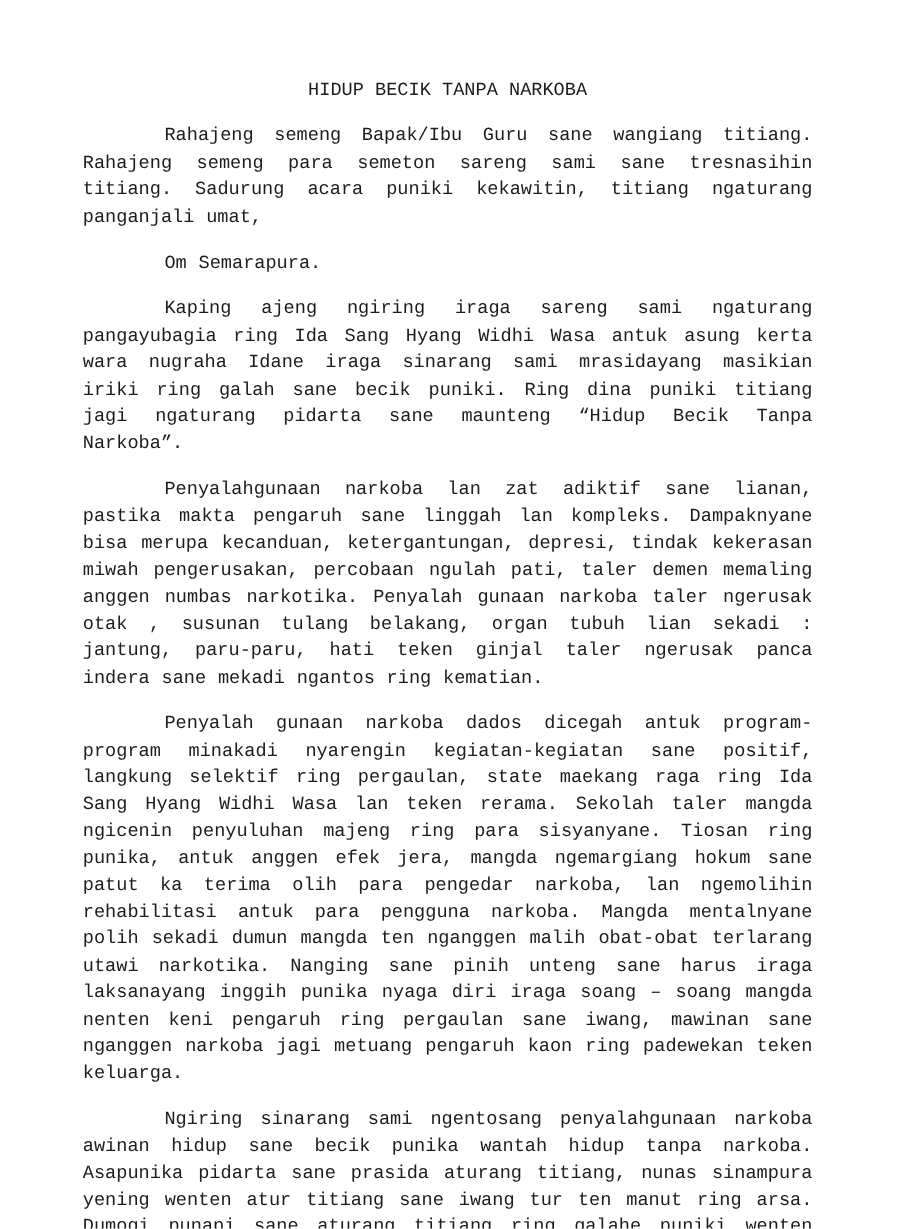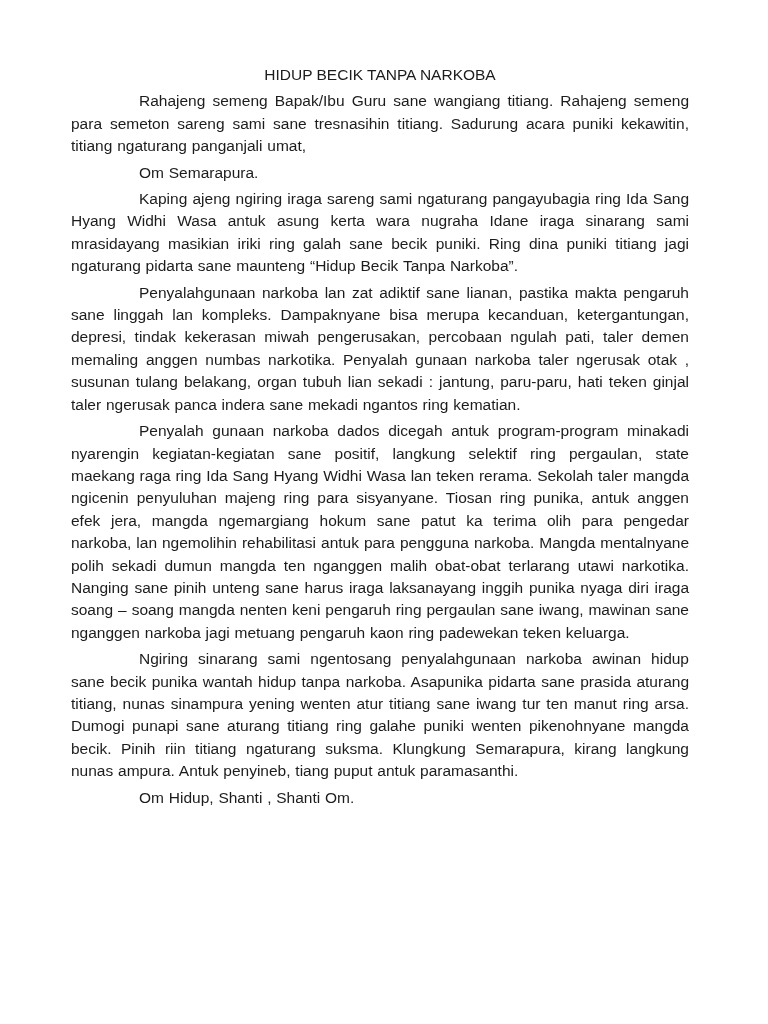--- a/index.html
+++ b/index.html
@@ -6,37 +6,37 @@
     margin: 0;
     padding: 0;
     background: #ffffff;
   }
   .page {
     position: relative;
     width: 768px;
     height: 1024px;
     box-sizing: border-box;
     background: #ffffff;
-    padding: 64px 75px 0 67px;
+    padding: 64px 75px 0 53px;
     overflow: hidden;
-    font-family: Liberation Sans, sans-serif;
+    font-family: Liberation Mono, monospace;
     font-size: 15.5px;
     line-height: 22.4px;
     color: #1c1c1c;
     -webkit-font-smoothing: antialiased;
   }
   .doc-title {
     margin: 0;
     font-size: 15.5px;
     font-weight: normal;
     text-align: center;
     line-height: 22.4px;
   }
   .body-paragraph {
-    margin: 4px;
+    margin: 16px;
     text-align: justify;
     text-indent: 68px;
     word-spacing: 0.5px;
   }
 </style>
 </head>
 <body>
 
 <div class="page">
   <h1 class="doc-title">HIDUP BECIK TANPA NARKOBA</h1>

